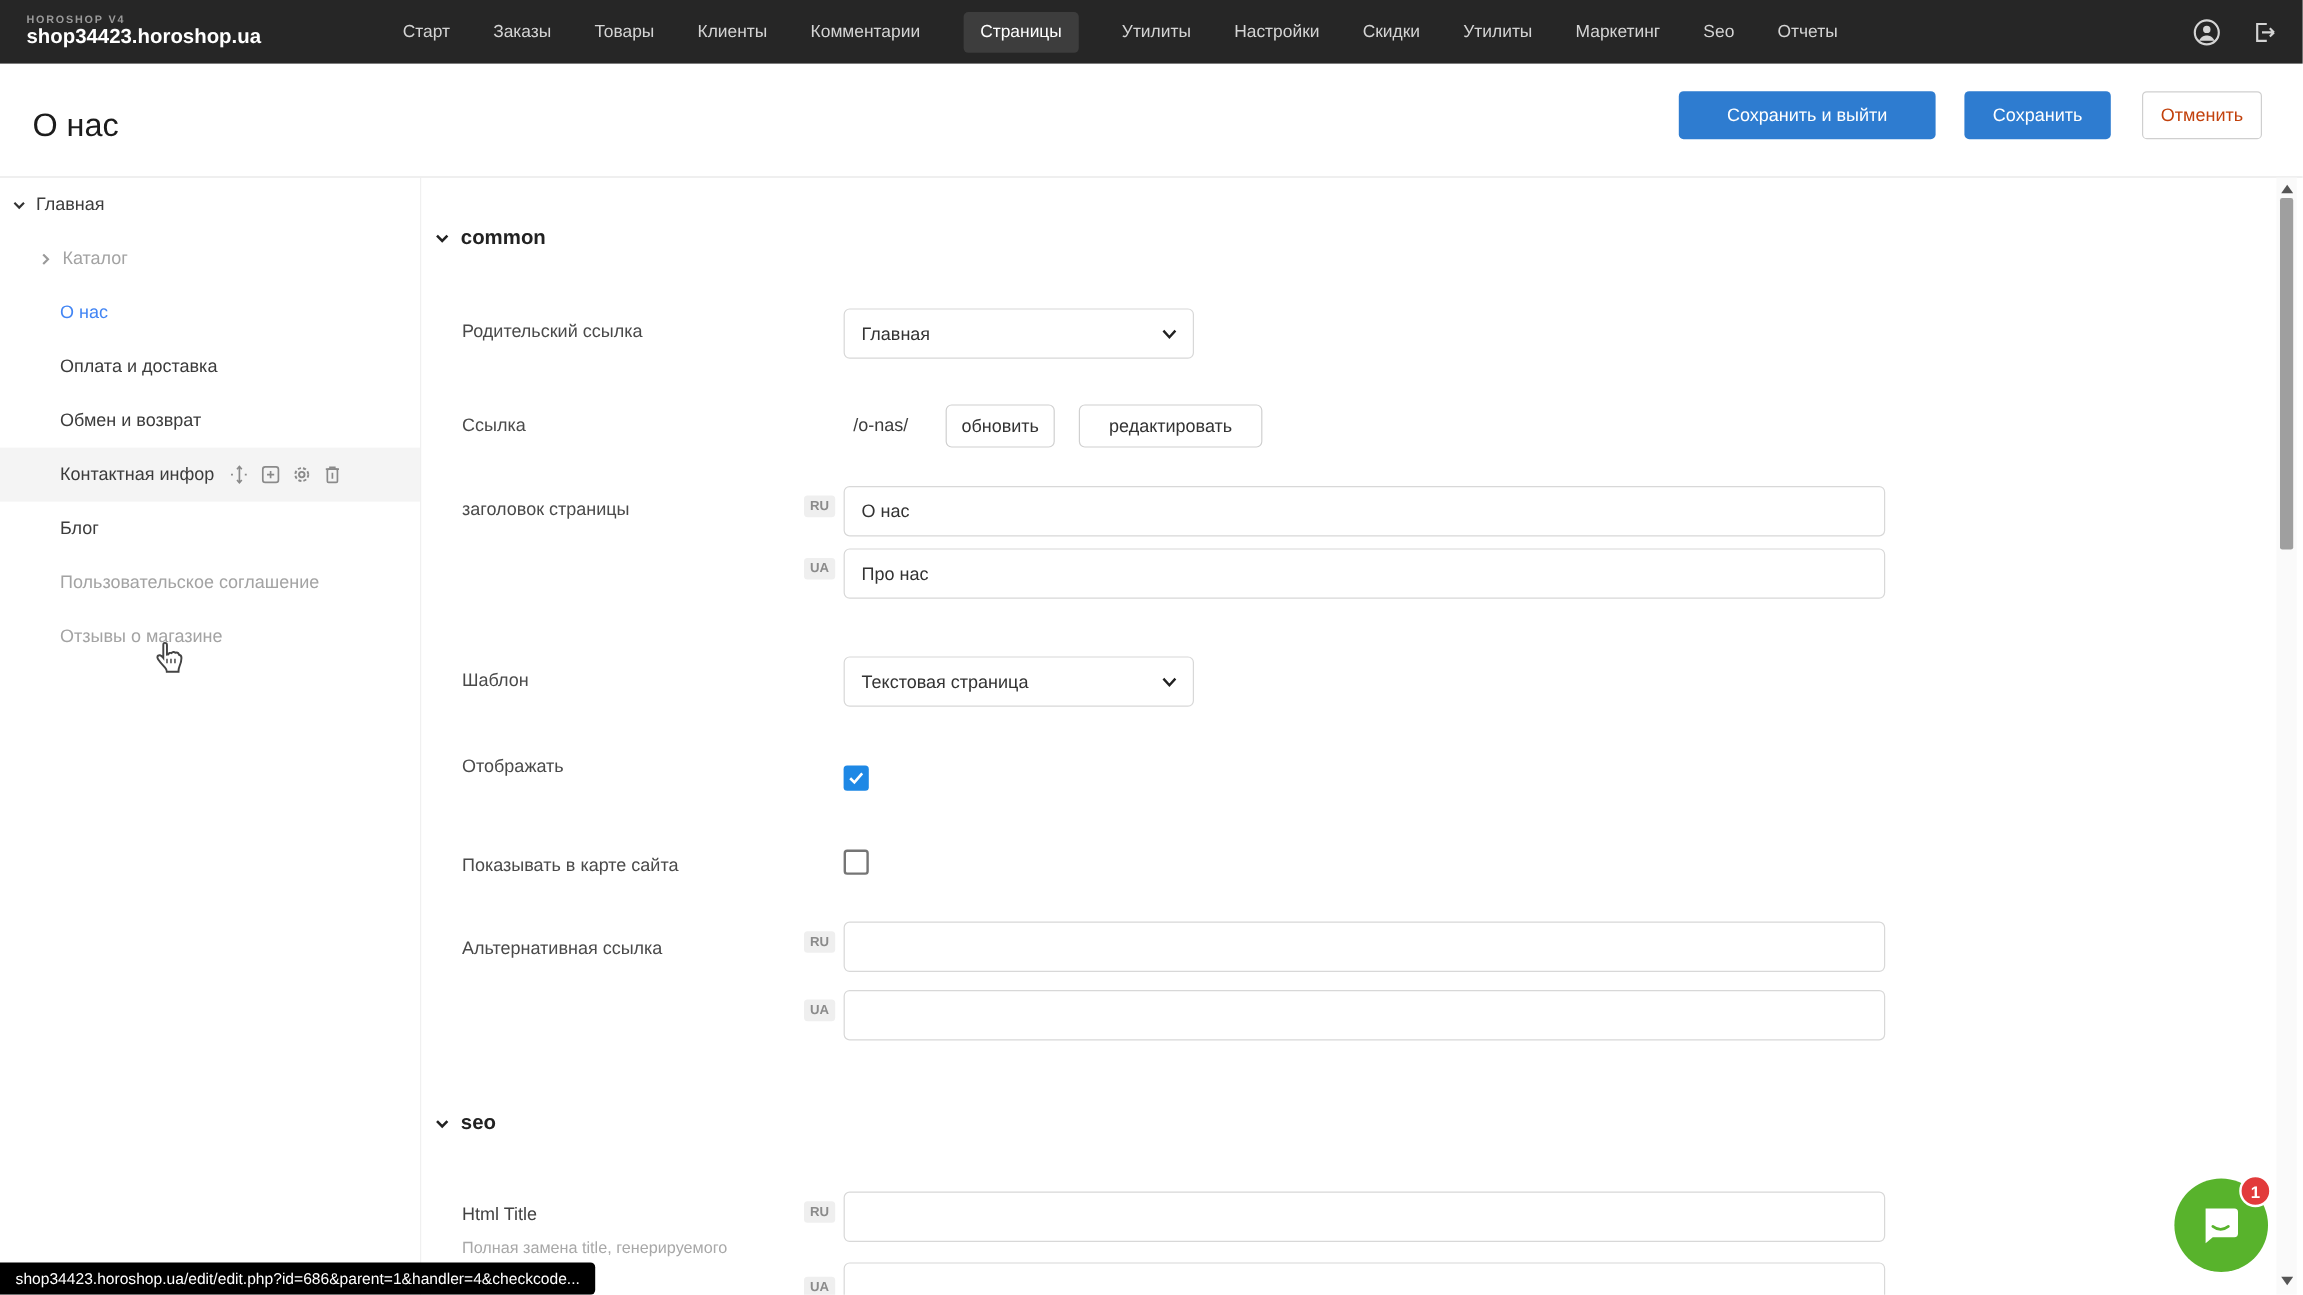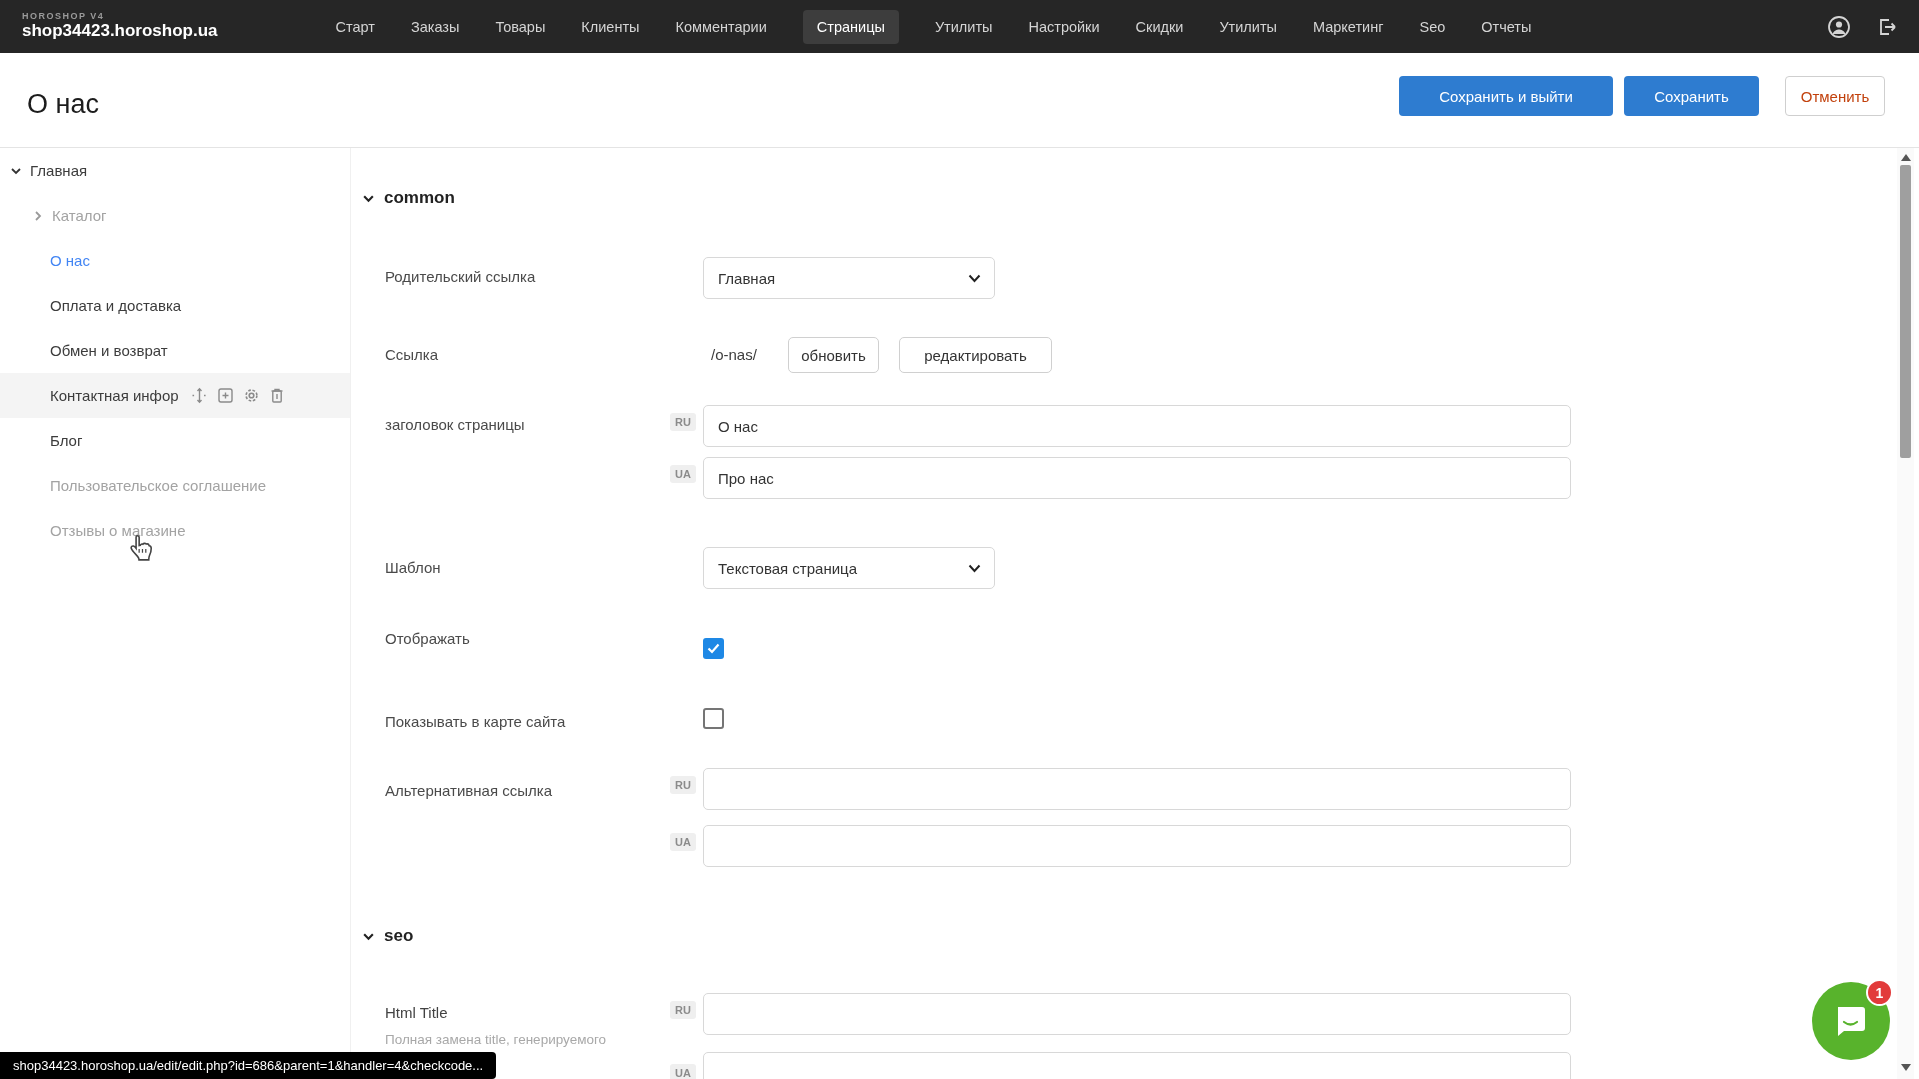--- a/index.html
+++ b/index.html
@@ -21,21 +21,21 @@
 
   
   .header { position:absolute; left:0; top:53px; width:100%; height:95px; background:#fff;
             border-bottom:1px solid #e4e4e4; z-index:10; }
   .page-title { position:absolute; left:27px; top:36px; font-size:27px; color:#1c1c1c; }
   .btn { position:absolute; top:23px; height:40px; border-radius:4px; font-size:15px;
          display:flex; align-items:center; justify-content:center; cursor:pointer;
          font-family:"Liberation Sans", sans-serif; border:none; }
   .btn-blue { background:#2e7cd0; color:#fff; }
   .btn-save-exit { right:306px; width:214px; }
-  .btn-save { right:160px; width:135px; }
+  .btn-save { right:160px; width:122px; }
   .btn-cancel { right:34px; width:100px; background:#fff; border:1px solid #cfcfcf; color:#c2410c; }
 
   
   .sidebar { position:absolute; left:0; top:148px; width:351px; bottom:0; background:#fff;
              border-right:1px solid #f0f0f0; z-index:5; }
   .tree-row { height:45px; display:flex; align-items:center; font-size:15px; color:#3c3c3c;
               cursor:pointer; padding-left:50px; position:relative; }
   .tree-row.root { padding-left:10px; }
   .tree-row.child-caret { padding-left:32px; }
   .tree-caret { display:flex; margin-right:8px; }

